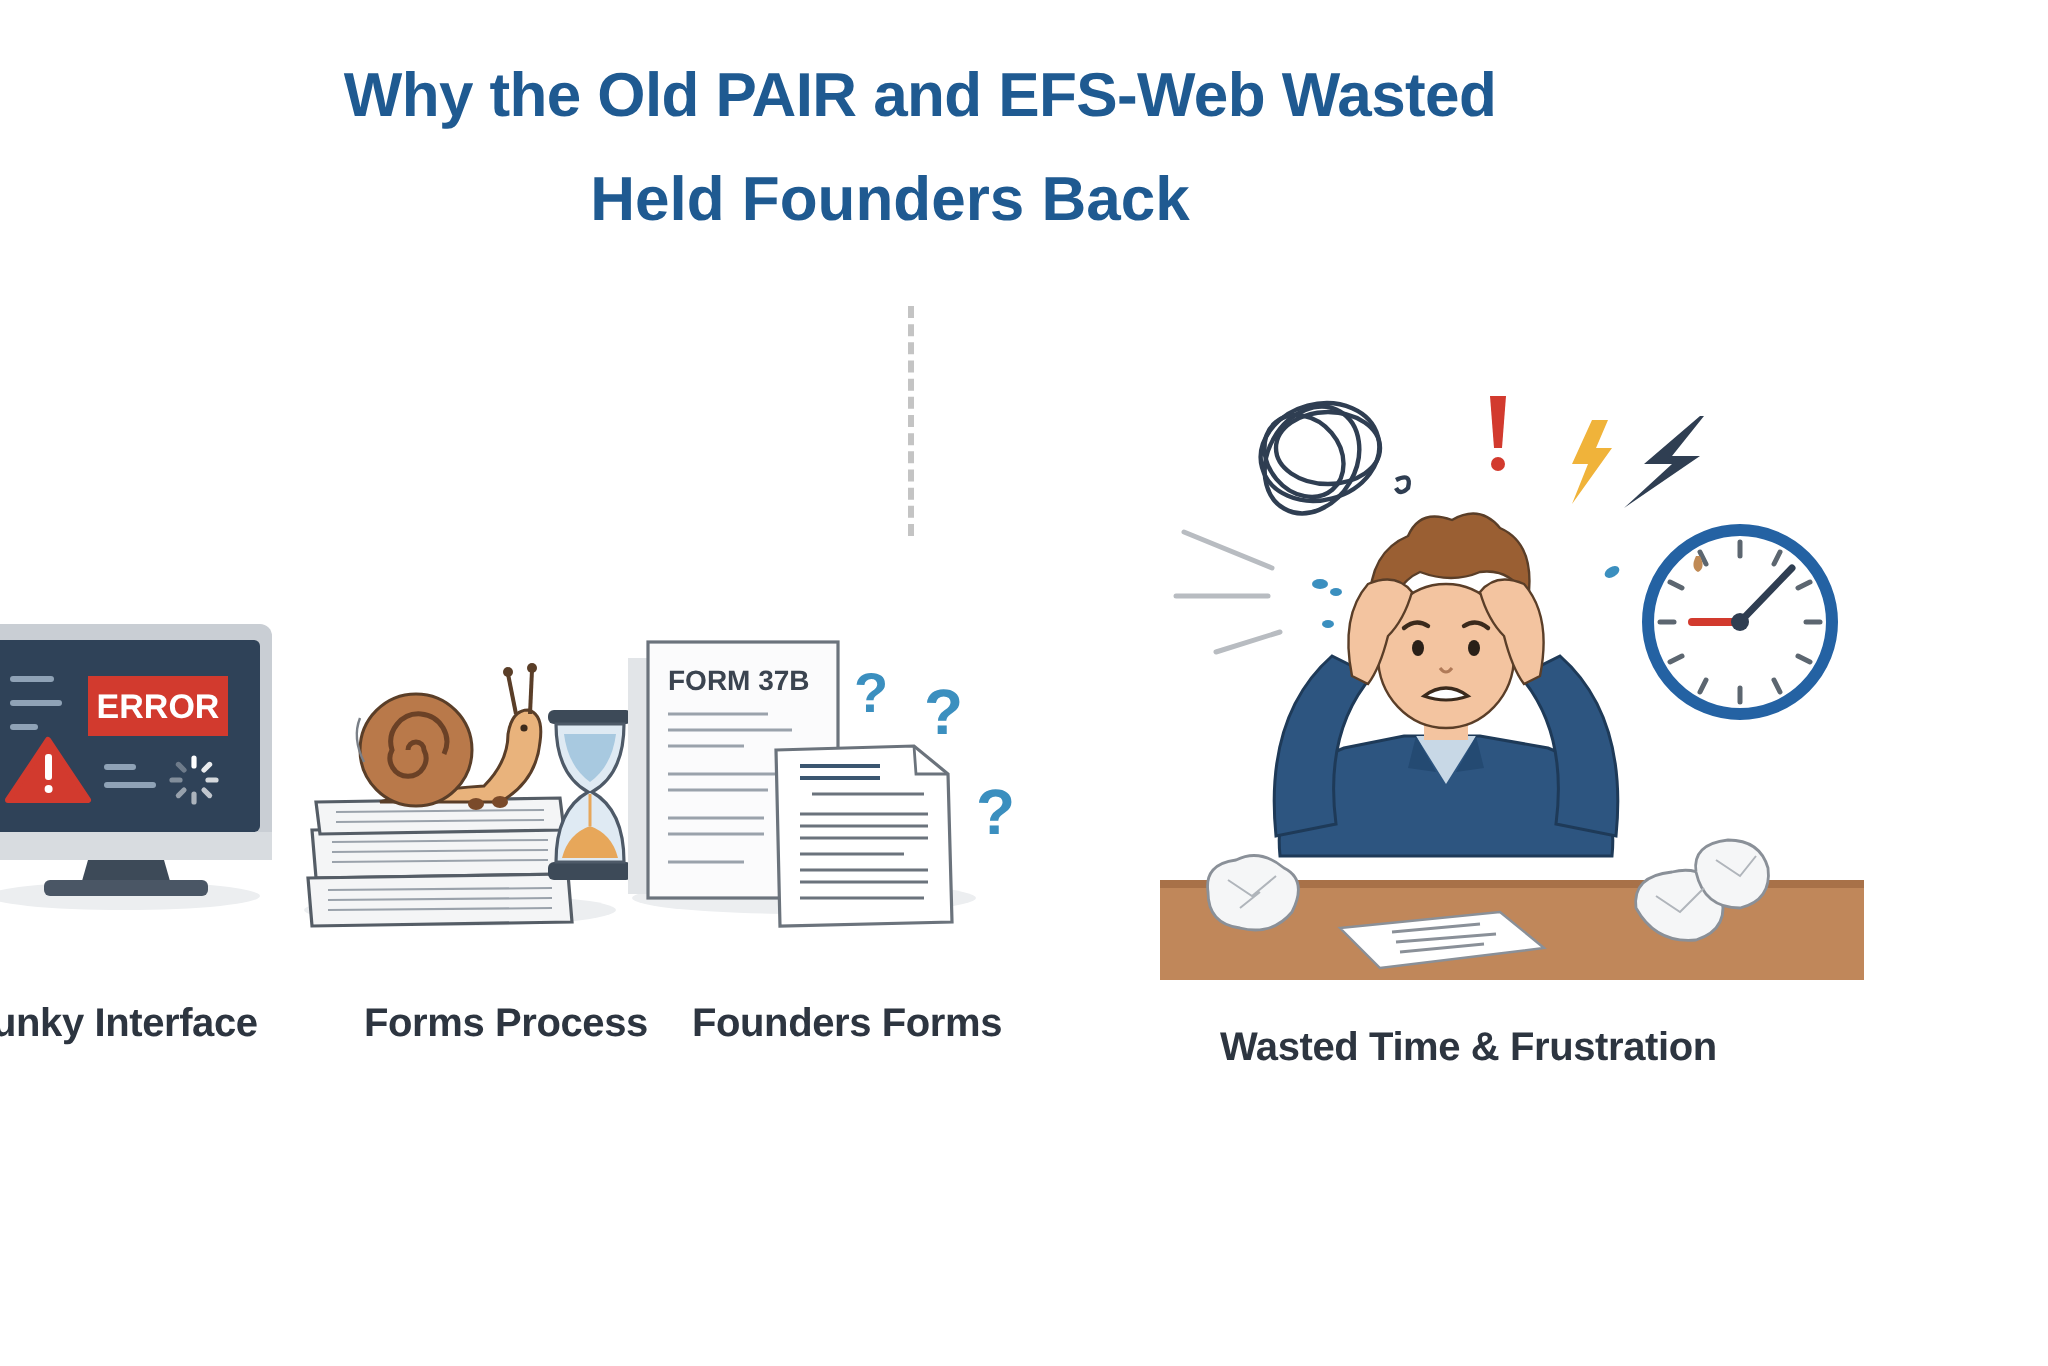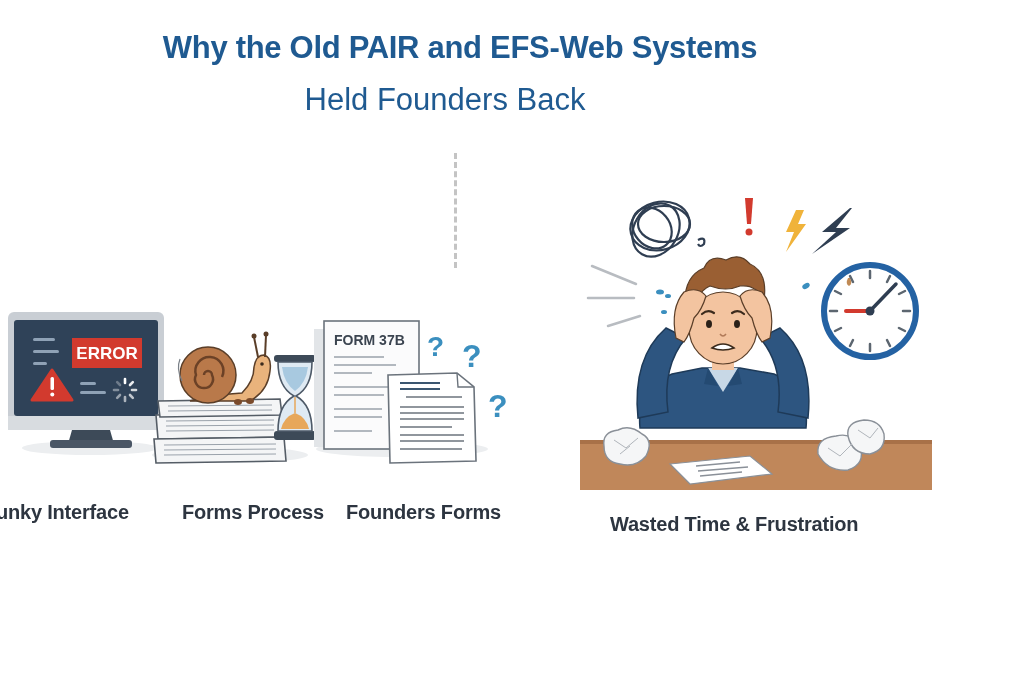--- a/index.html
+++ b/index.html
@@ -4,42 +4,42 @@
 <style>
   * { box-sizing: border-box; margin: 0; padding: 0; }
   html, body { width: 1024px; height: 683px; background: #ffffff; overflow: hidden; }
   body { position: relative; font-family: "Liberation Sans", "DejaVu Sans", sans-serif; }
   .title {
     position: absolute; left: 0; width: 920px; top: 30px; text-align: center;
     font-size: 31px; font-weight: bold; letter-spacing: -0.3px;
   }
   .subtitle {
     position: absolute; left: 0; width: 890px; top: 82px; text-align: center;
-    font-size: 31px; font-weight: normal;
+    font-size: 31px; font-weight: bold;
   }
   .divider {
     position: absolute; left: 454px; top: 153px; width: 0; height: 115px;
     border-left: 3px dashed #c4c4c4;
   }
   .illus { position: absolute; }
   .label {
     position: absolute; font-size: 20px; font-weight: bold; color: #2d3540;
     white-space: nowrap; letter-spacing: -0.2px;
   }
   svg { display: block; overflow: visible; }
 </style>
 </head>
 <body>
 
-<div class="title" style="color: rgb(31, 90, 145);">Why the Old PAIR and EFS-Web Systems</div>
+<div class="title" style="color: rgb(31, 90, 145);">Why the Old PAIR and EFS-Web Wasted</div>
 <div class="subtitle" style="color: rgb(31, 90, 145);">Held Founders Back</div>
 
 <div class="divider"></div>
 
-<div class="illus" style="left:0;top:308px;width:150px;height:150px;padding-left:28px;">
+<div class="illus" style="left:0;top:308px;width:150px;height:150px;">
   <svg width="150" height="150" viewBox="0 0 150 150">
     <ellipse cx="62" cy="140" rx="68" ry="7" fill="#eceef0"></ellipse>
     <rect x="-20" y="4" width="156" height="118" rx="6" fill="#c9ced4"></rect>
     <rect x="-14" y="12" width="144" height="96" rx="3" fill="#2f4258"></rect>
     <rect x="-20" y="108" width="156" height="14" fill="#d8dce0"></rect>
     <path d="M44 122 L82 122 L86 136 L40 136 Z" fill="#3d4a58"></path>
     <rect x="22" y="132" width="82" height="8" rx="3" fill="#4a5665"></rect>
     <rect x="5" y="30" width="22" height="3" rx="1.5" fill="#8fa2b6"></rect>
     <rect x="5" y="42" width="26" height="3" rx="1.5" fill="#8fa2b6"></rect>
     <rect x="5" y="54" width="14" height="3" rx="1.5" fill="#8fa2b6"></rect>

